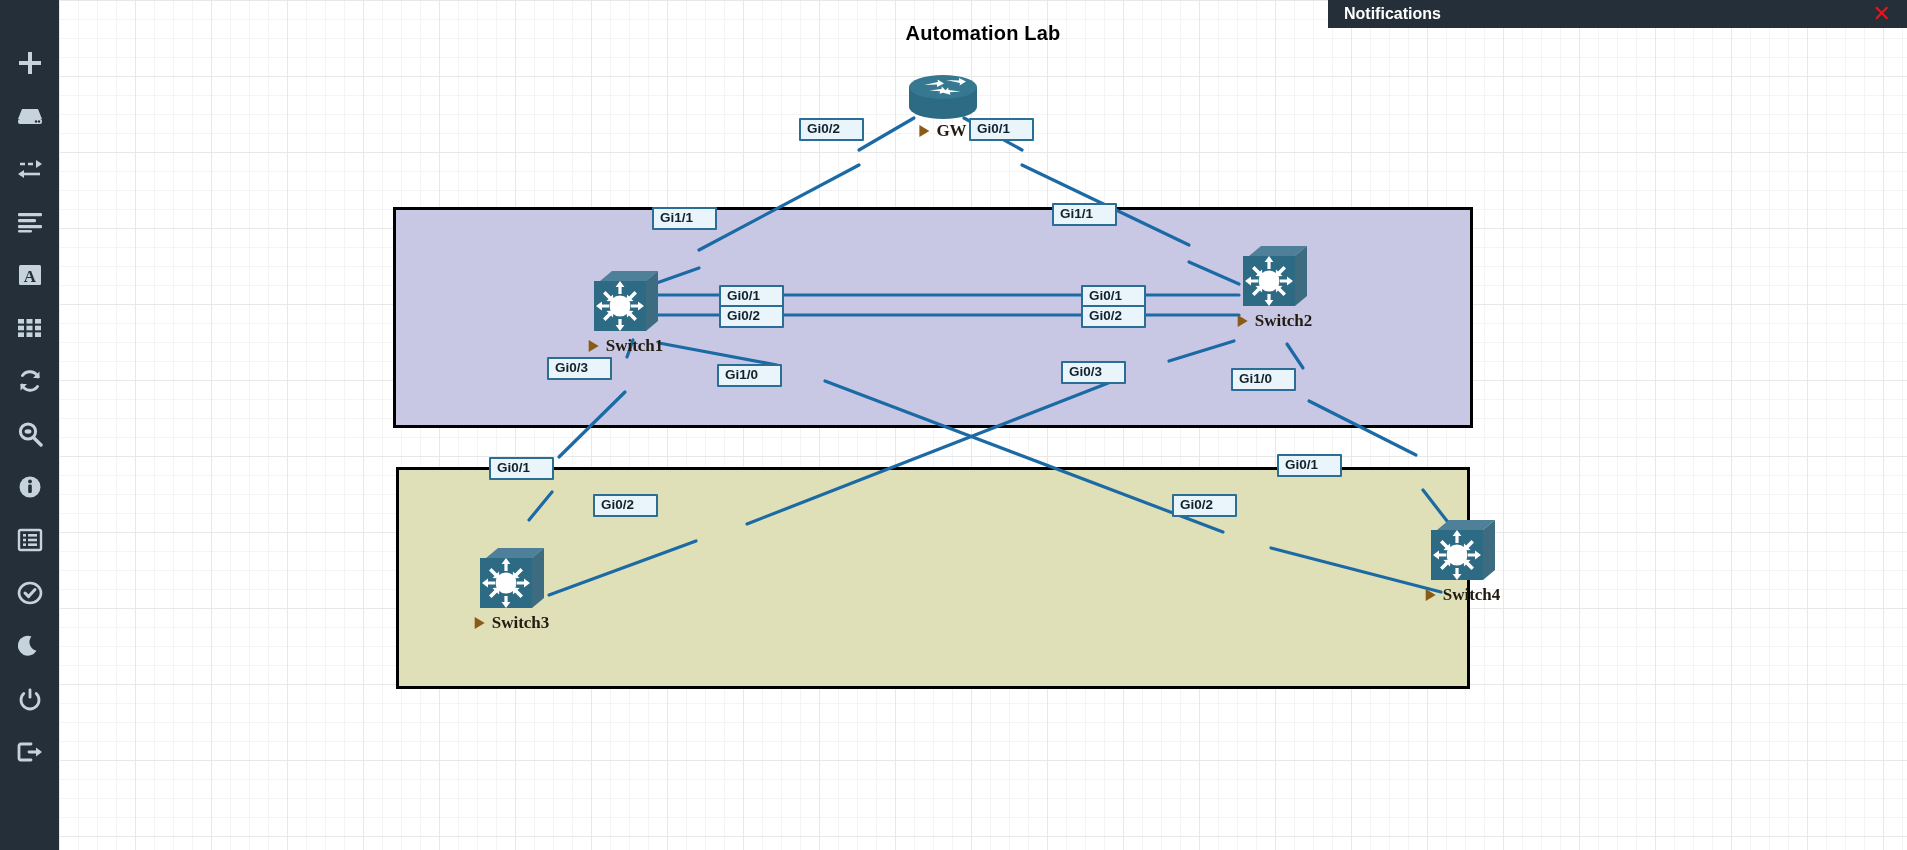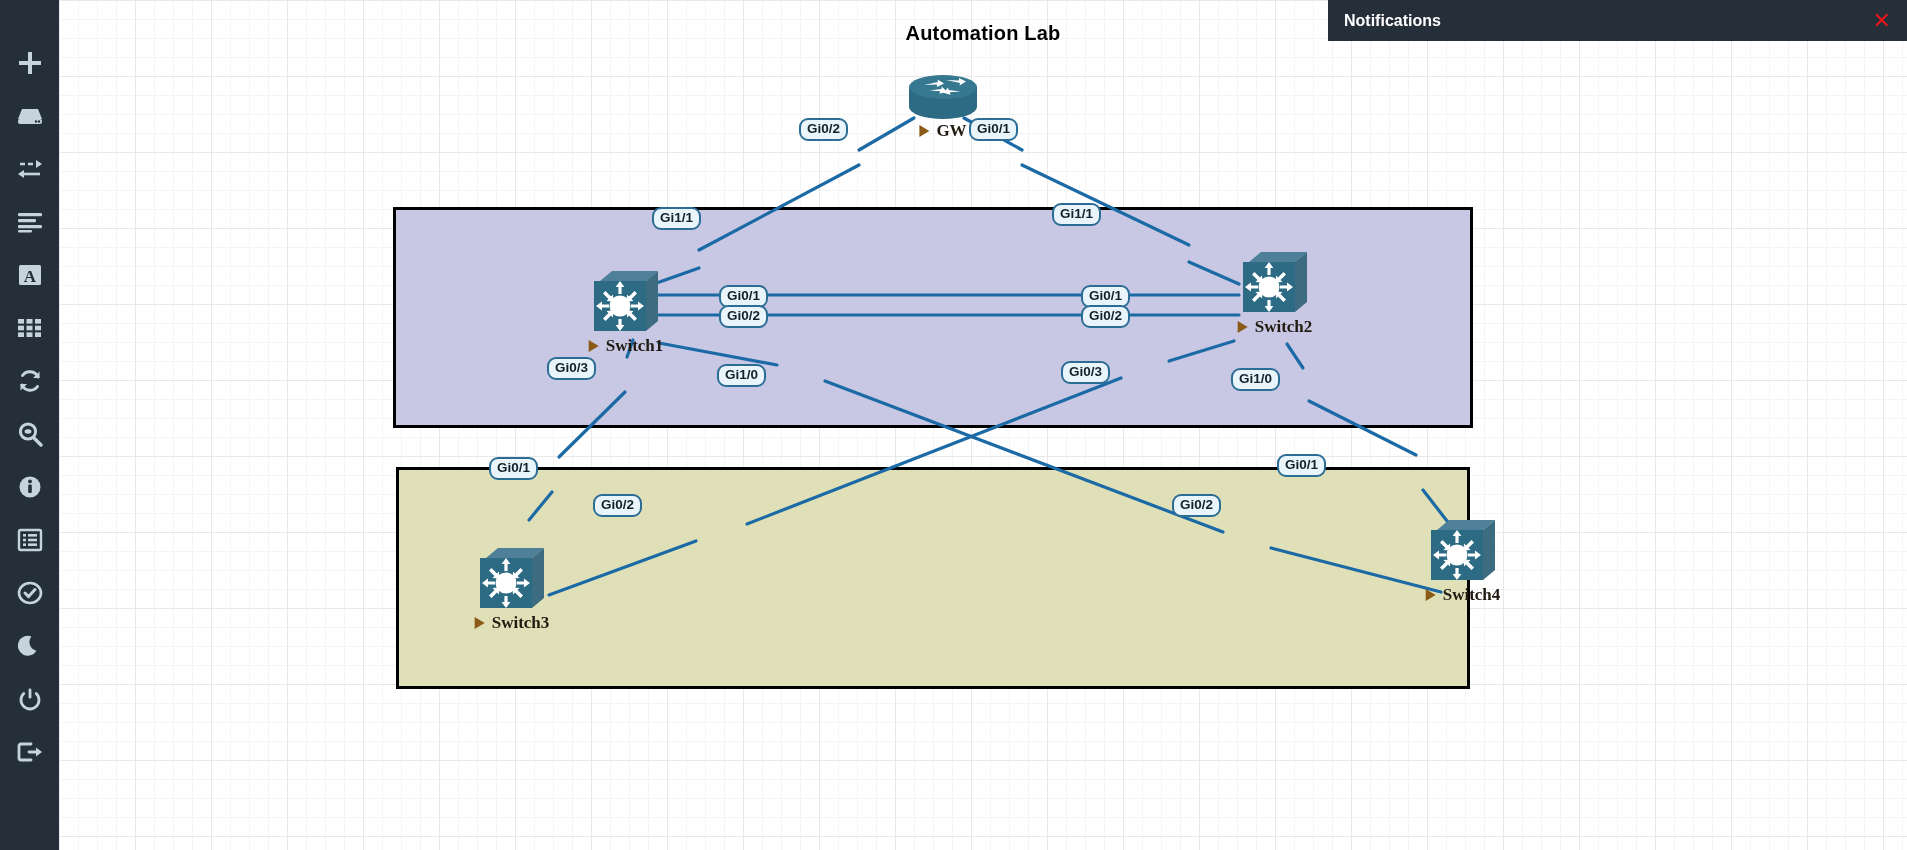--- a/index.html
+++ b/index.html
@@ -80,34 +80,34 @@
     border-left: 10px solid #8a5a16;
     border-top: 6px solid transparent;
     border-bottom: 6px solid transparent;
   }
 
   
   .iface {
     position: absolute;
     background: #eaf4fb;
     border: 2px solid #2b6d94;
-    border-radius: 9px;
+    border-radius: 1px;
     color: #11222c;
     font-family: "Liberation Sans", sans-serif;
     font-size: 13.5px; font-weight: 700;
-    padding: 2px 6px 3px 6px;
+    padding: 2px 22px 3px 6px;
     line-height: 1.05;
     white-space: nowrap;
     z-index: 6;
   }
 
   
   #notif {
     position: absolute; right: 0; top: 0;
-    width: 579px; height: 41px;
+    width: 579px; height: 28px;
     background: #242f3a;
     display: flex; align-items: center;
     padding: 0 12px 0 16px;
     z-index: 30;
     margin-left: 48px;
   }
   #notif-title {
     color: #fff; font-size: 16px; font-weight: bold;
     flex: 1;
   }
@@ -326,21 +326,21 @@
           <path d="M13.5 52 L19 46.5 L21 48.5 L21.5 41.5 L14.5 42 L16.5 44 L11 49.5 Z"></path>
           <path d="M42.5 52 L37 46.5 L35 48.5 L34.5 41.5 L41.5 42 L39.5 44 L45 49.5 Z"></path>
         </g>
       </svg>
       <div class="node-label">
         <span class="tri"></span>
         <span>Switch1</span>
       </div>
     </div>
 
-    <div class="node" id="node-sw2" style="left:1182px; top:250px; width:68px; height:66px;">
+    <div class="node" id="node-sw2" style="left:1182px; top:244px; width:68px; height:66px;">
       <svg class="glyph" width="68" height="66" viewBox="0 0 68 66">
         <path d="M8 12 L20 2 L66 2 L54 12 Z" fill="#4e8199"></path>
         <path d="M54 12 L66 2 L66 52 L54 62 Z" fill="#3d6b80"></path>
         <rect x="2" y="12" width="52" height="50" fill="#2d6a84"></rect>
         <g fill="#ffffff">
           <circle cx="28" cy="37" r="10.5"></circle>
           <path d="M26.4 12 L29.6 12 L29.6 19 L32.4 19 L28 25 L23.6 19 L26.4 19 Z" transform="rotate(180 28 18.5)"></path>
           <path d="M26.4 50 L29.6 50 L29.6 56 L32.4 56 L28 62 L23.6 56 L26.4 56 Z"></path>
           <path d="M4 35.4 L11 35.4 L11 32.6 L17 37 L11 41.4 L11 38.6 L4 38.6 Z" transform="rotate(180 10.5 37)"></path>
           <path d="M39 35.4 L46 35.4 L46 32.6 L52 37 L46 41.4 L46 38.6 L39 38.6 Z"></path>

